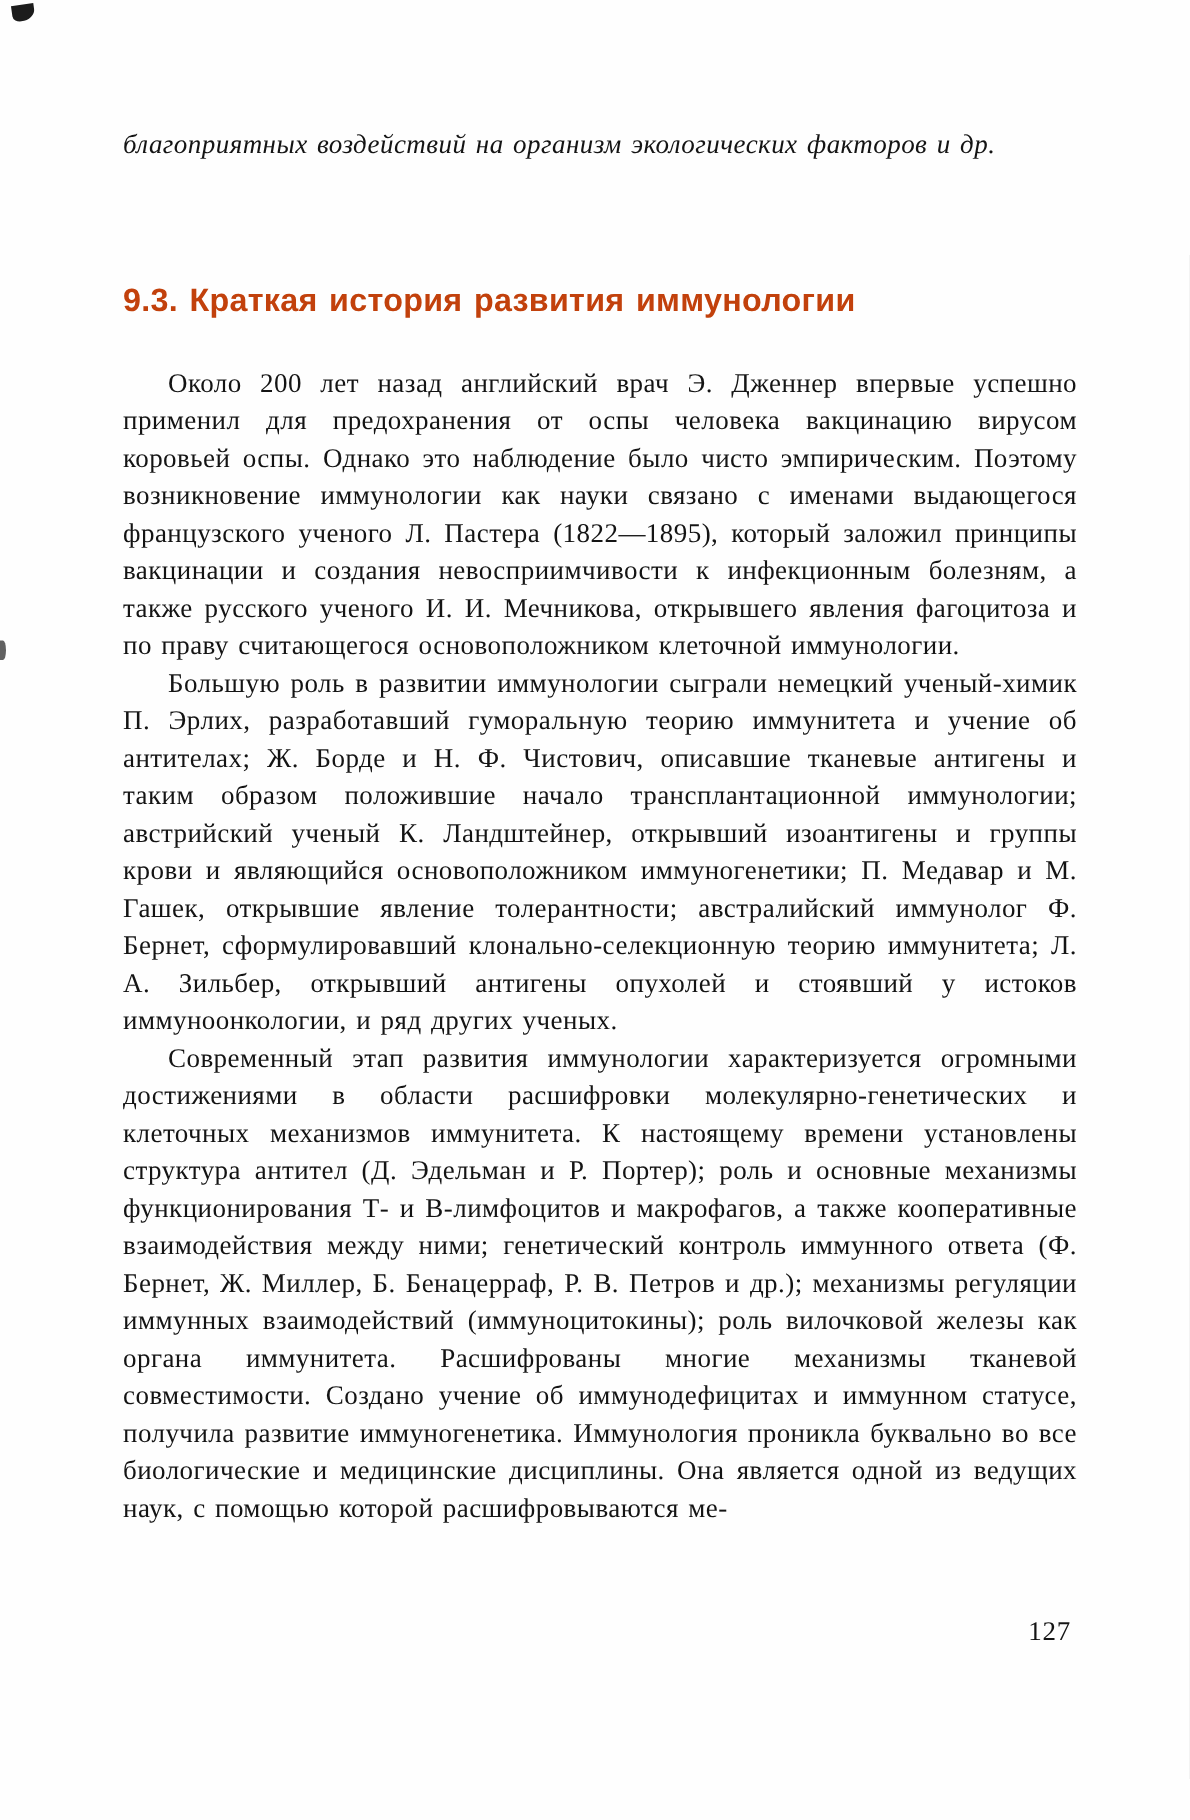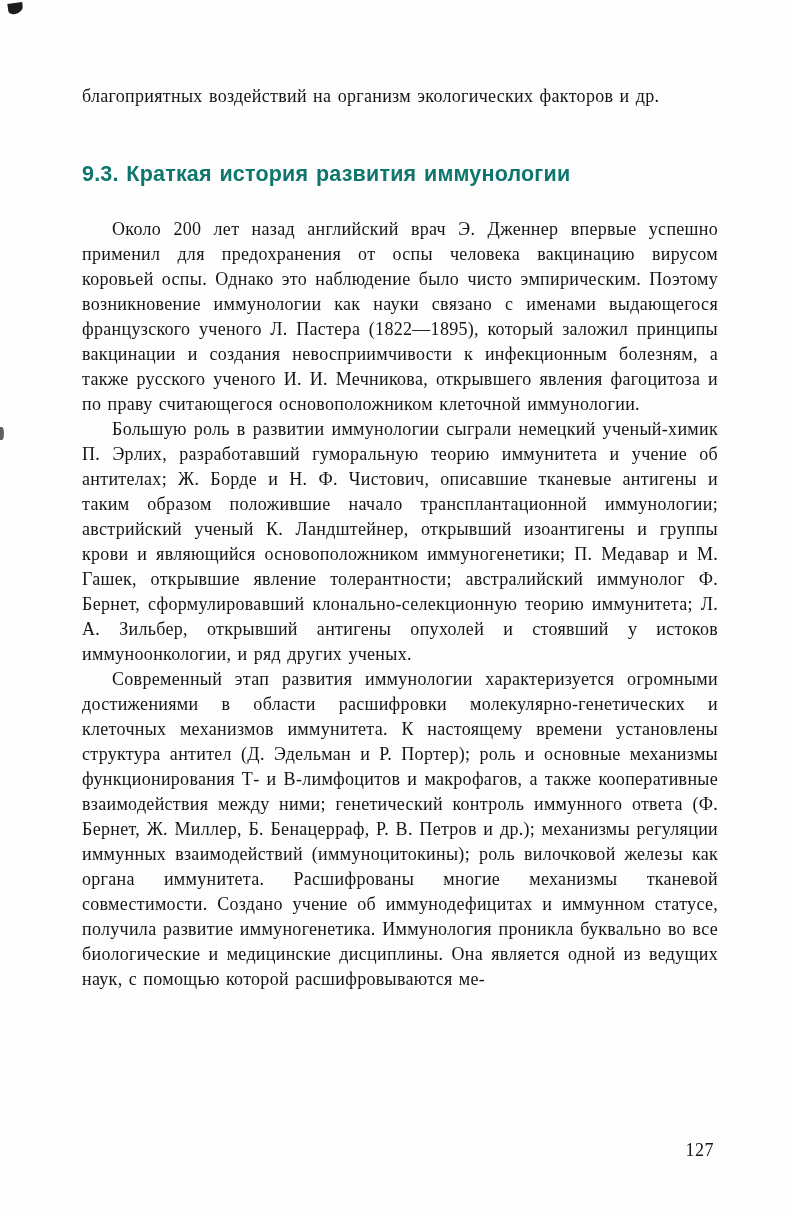--- a/index.html
+++ b/index.html
@@ -27,35 +27,36 @@
       text-align: justify;
       letter-spacing: 0.3px;
       word-spacing: 1.5px;
     }
     .para {
       margin: 0;
       text-indent: 30px;
     }
     .para.no-indent {
       text-indent: 0;
+      font-style: italic;
     }
     .heading {
       font-family: "Liberation Sans", "DejaVu Sans", sans-serif;
       font-weight: 700;
       font-size: 21.5px;
       line-height: 26px;
       letter-spacing: 0.2px;
       text-align: left;
       text-indent: 0;
-      margin: 52px 0 30px 0;
-      color: #0f766e;
+      margin: 78px 0 30px 0;
+      color: #c2410c;
     }
     .page-number {
       position: absolute;
-      top: 1138px;
+      top: 1075px;
       right: 79px;
       font-size: 18px;
       line-height: 25px;
       letter-spacing: 0.5px;
       color: #141414;
       text-align: center;
     }
     
     .speck-1 {
       position: absolute;

